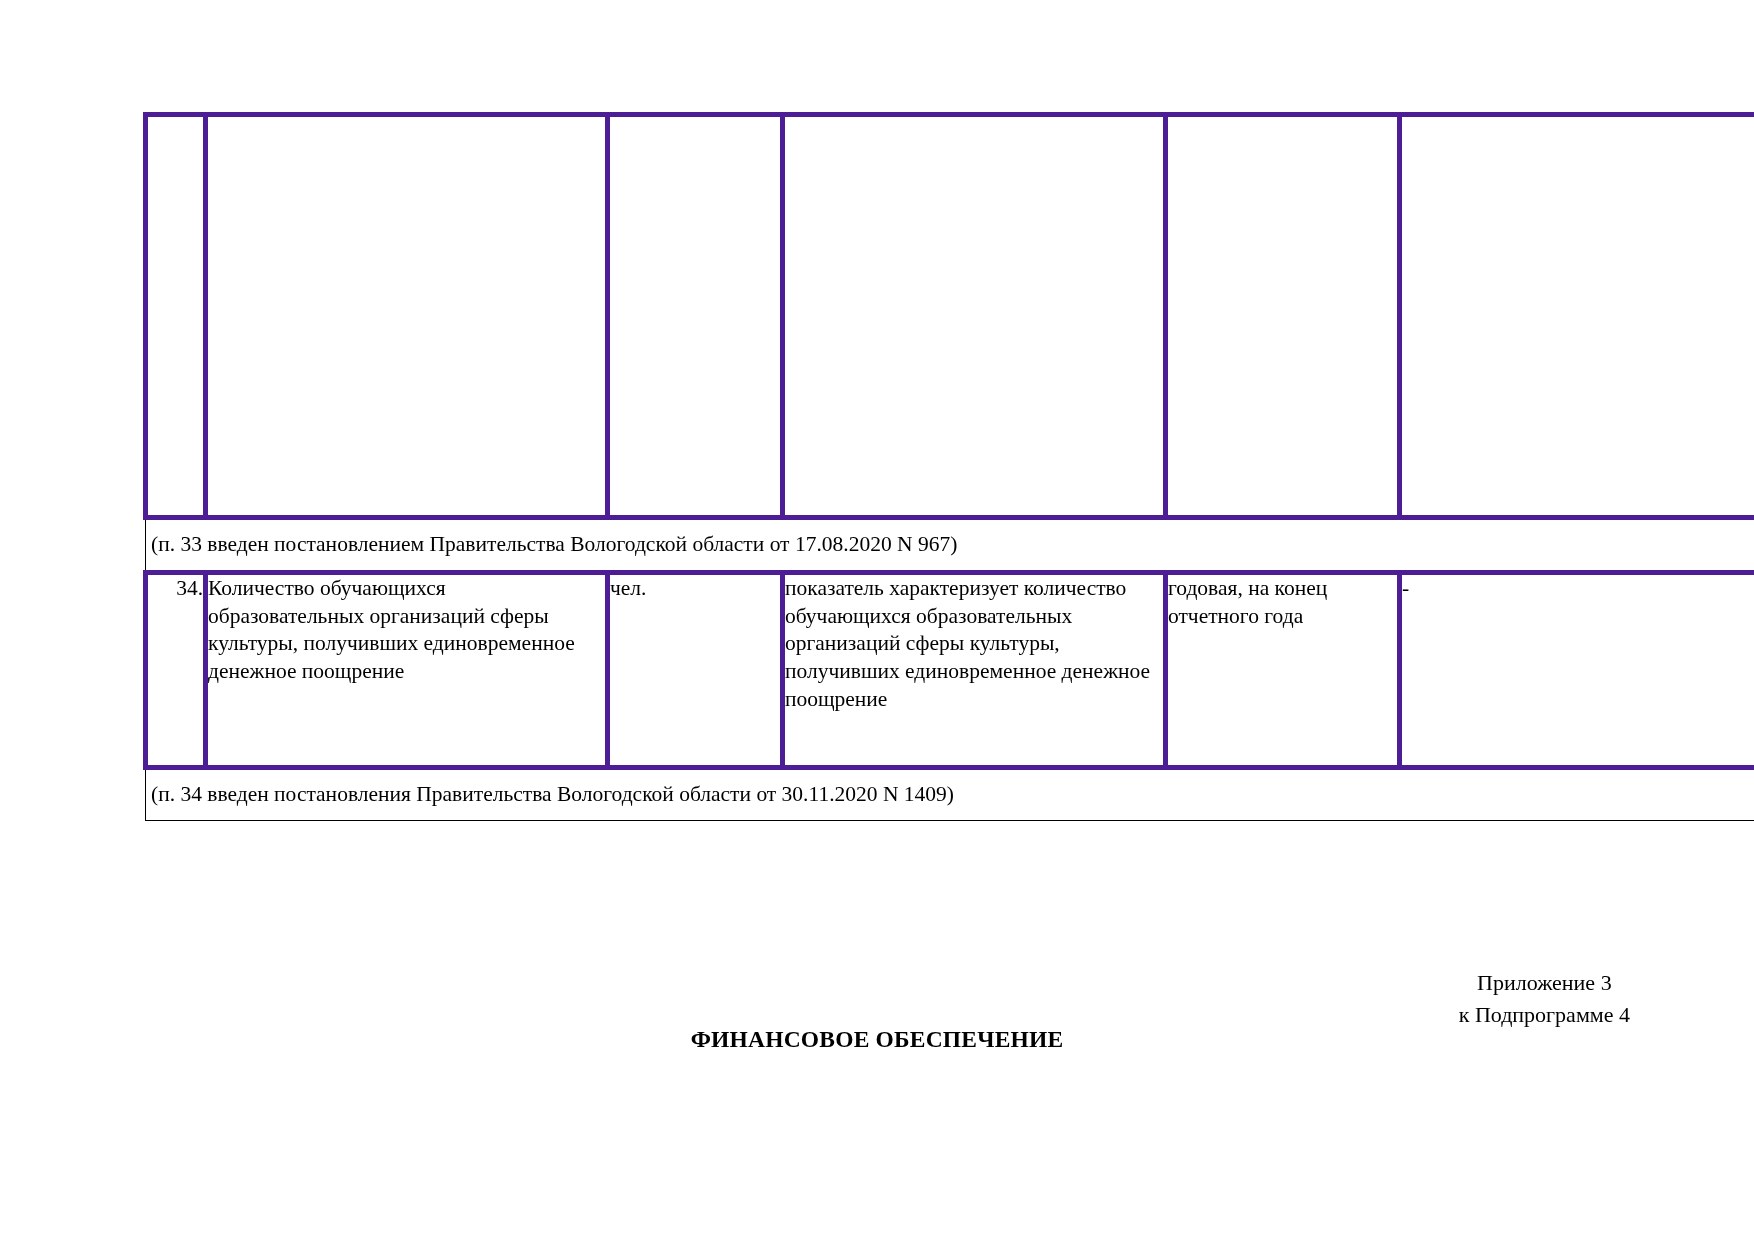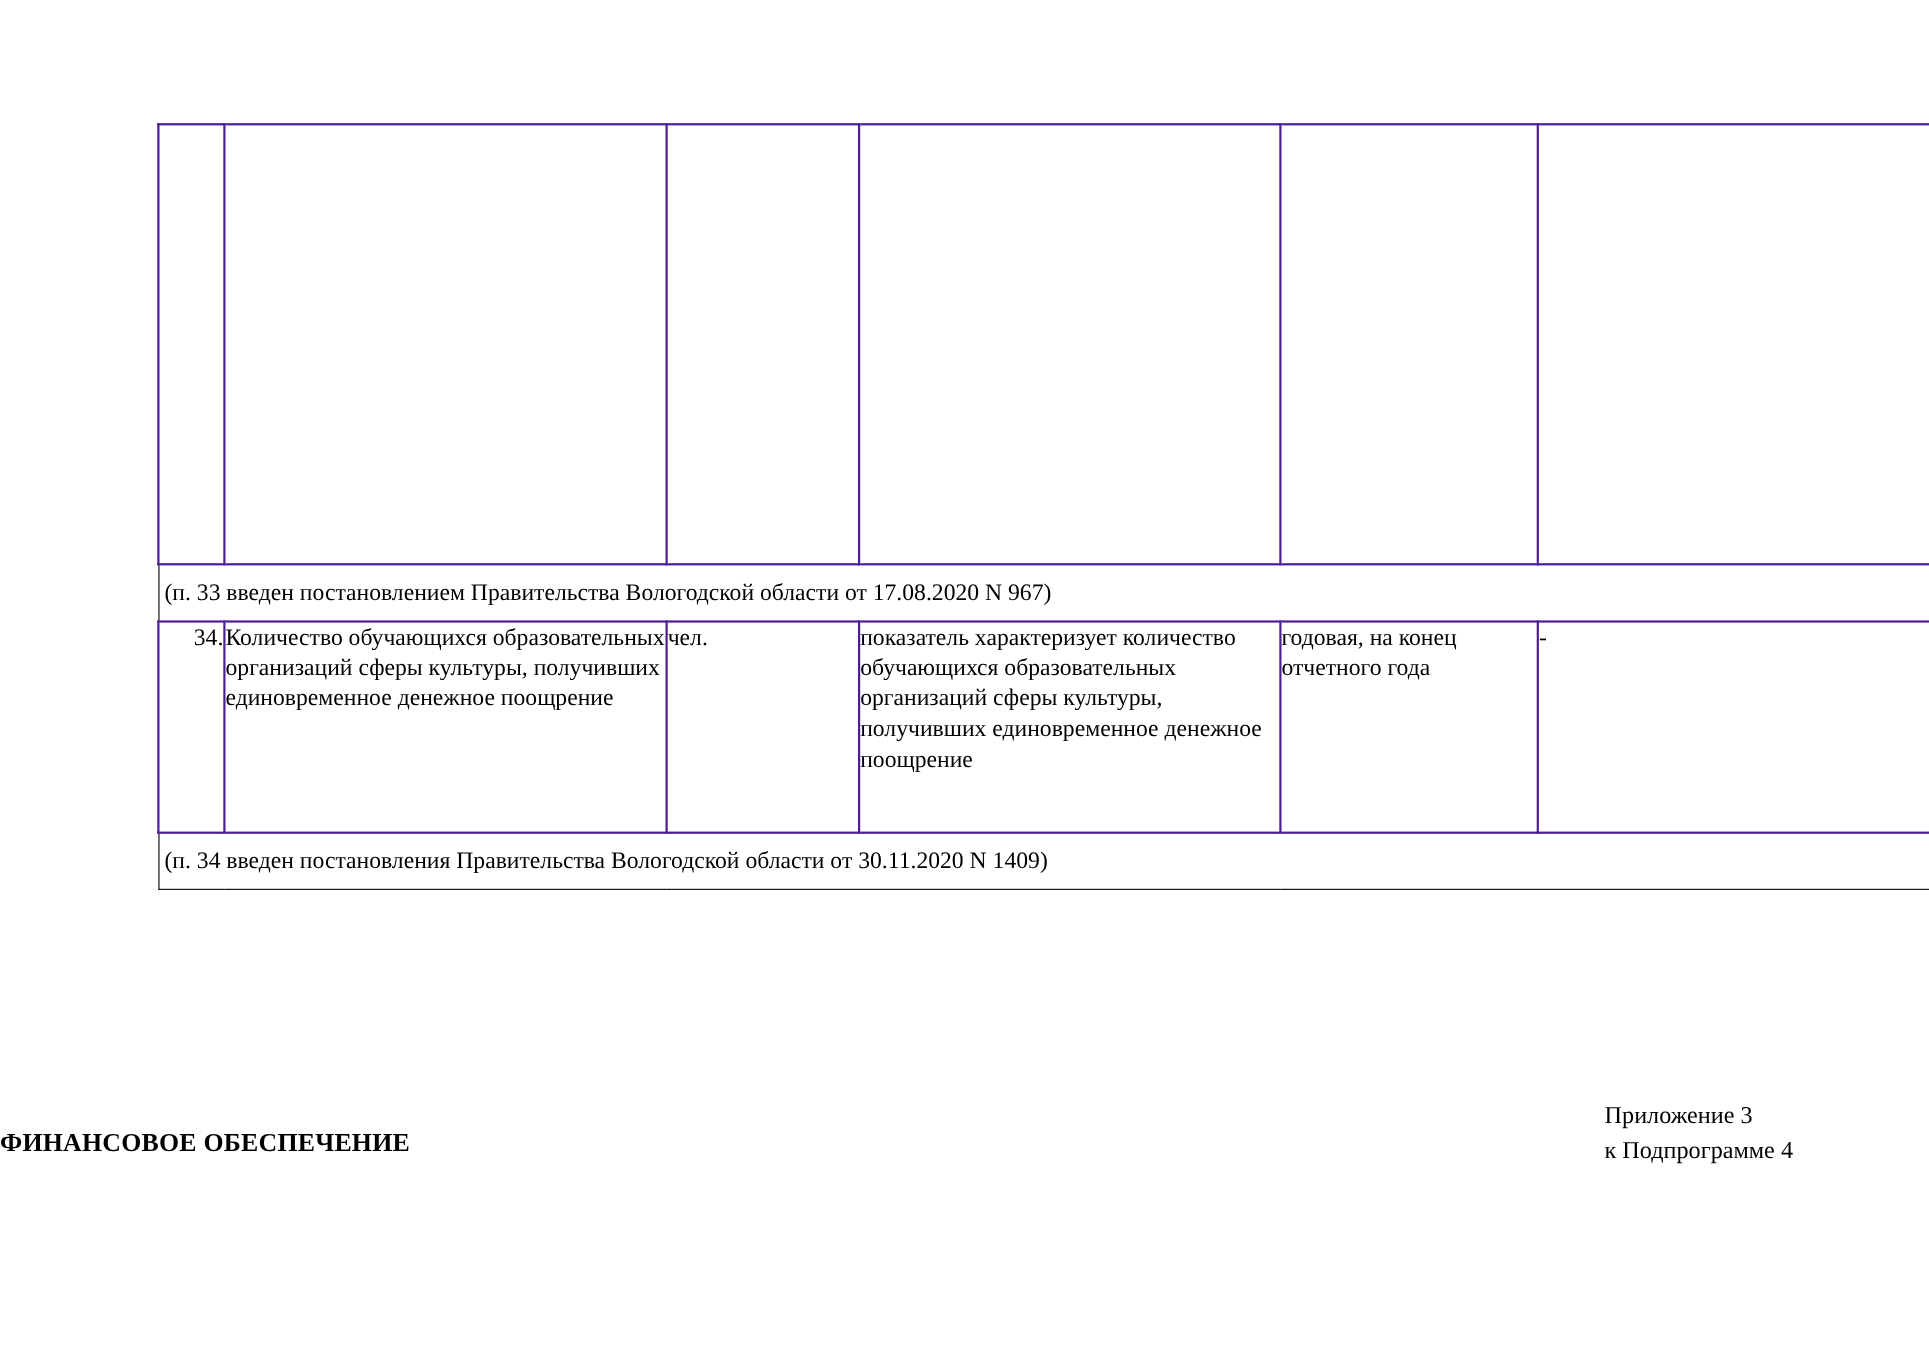--- a/index.html
+++ b/index.html
@@ -19,21 +19,21 @@
   
   .doc-table {
     position: absolute;
     left: 143px;
     top: 112px;
     width: 1640px;          
     border-collapse: collapse;
     table-layout: fixed;
   }
   .doc-table td {
-    border: 2px solid #4c1d95;
+    border: 5px solid #4c1d95;
     padding: 0;
     vertical-align: top;
     font-size: 21.5px;
     line-height: 1.29;
   }
 
   
   .c1 { width: 60px;  }
   .c2 { width: 402px; }
   .c3 { width: 175px; }
@@ -57,33 +57,34 @@
     vertical-align: middle;
     white-space: nowrap;
   }
 
   .row34 td { height: 190px; }
 
   
   .appendix {
     position: absolute;
     right: 124px;
-    top: 998px;
-    text-align: left;
+    top: 967px;
+    text-align: center;
     font-size: 22px;
     line-height: 1.45;
   }
   .appendix div { white-space: nowrap; }
 
   
   .doc-heading {
     position: absolute;
     left: 0;
     top: 1022px;
     width: 1754px;
+    text-align: center;
     font-weight: bold;
     font-size: 23.5px;
     line-height: 1.45;
     letter-spacing: 0.2px;
   }
   .doc-heading div { white-space: nowrap; }
 </style>
 </head>
 <body>
 

